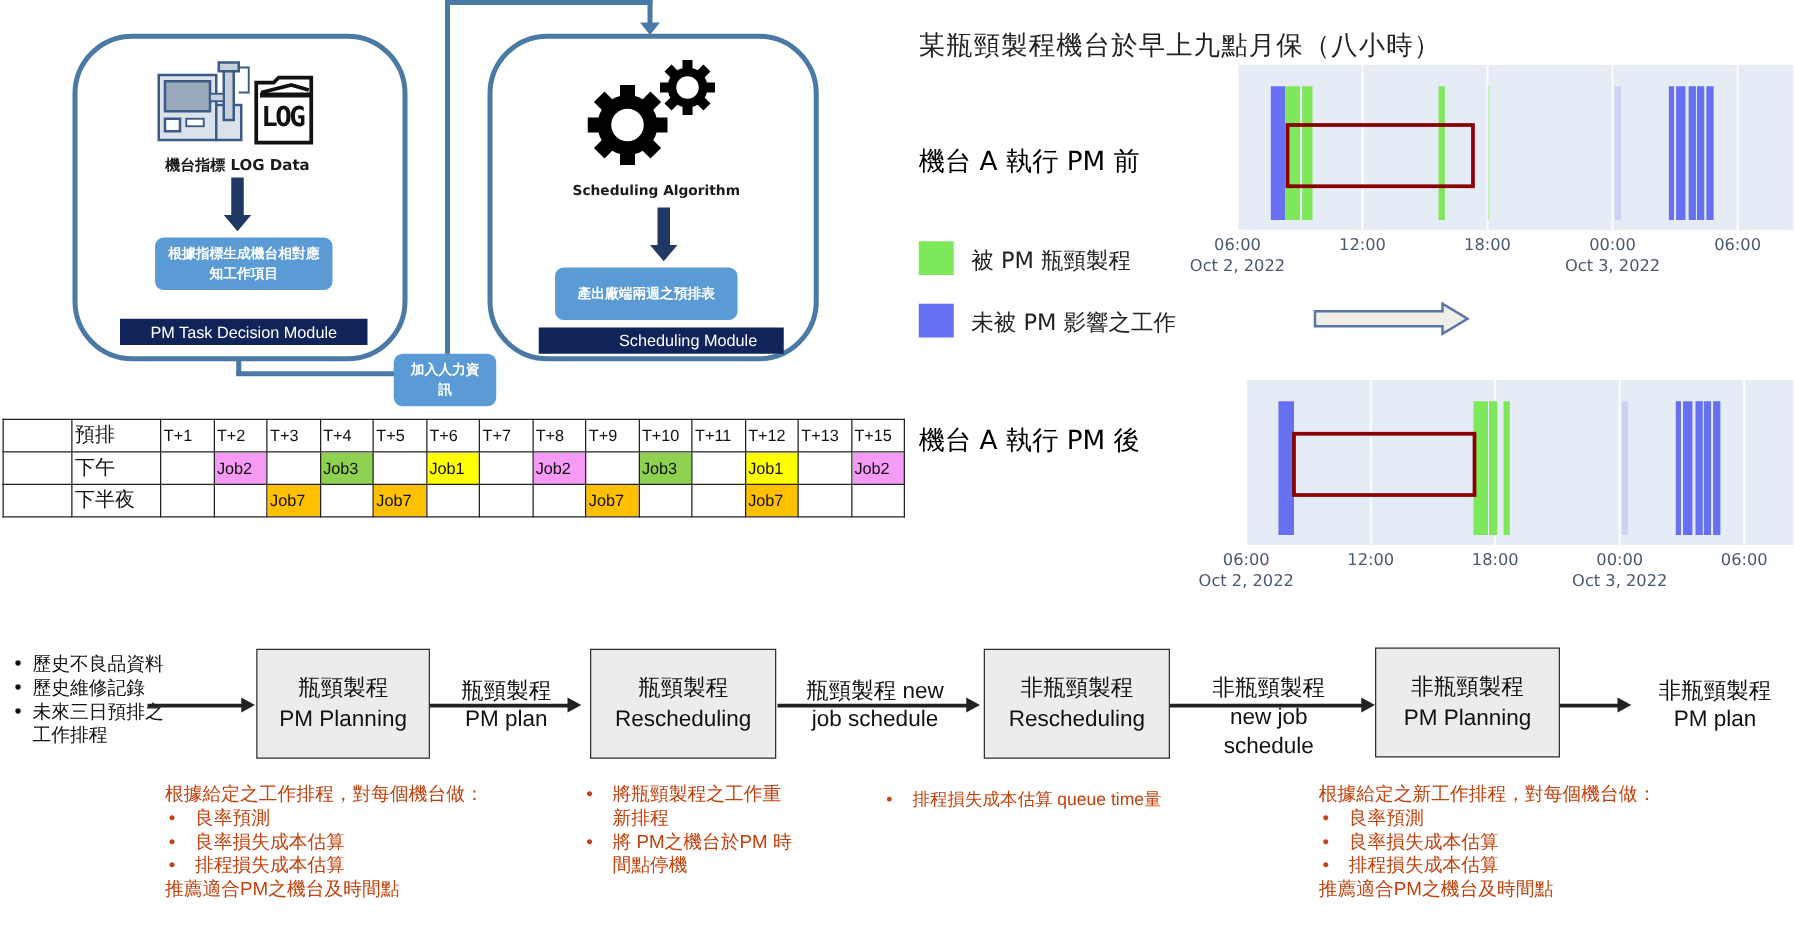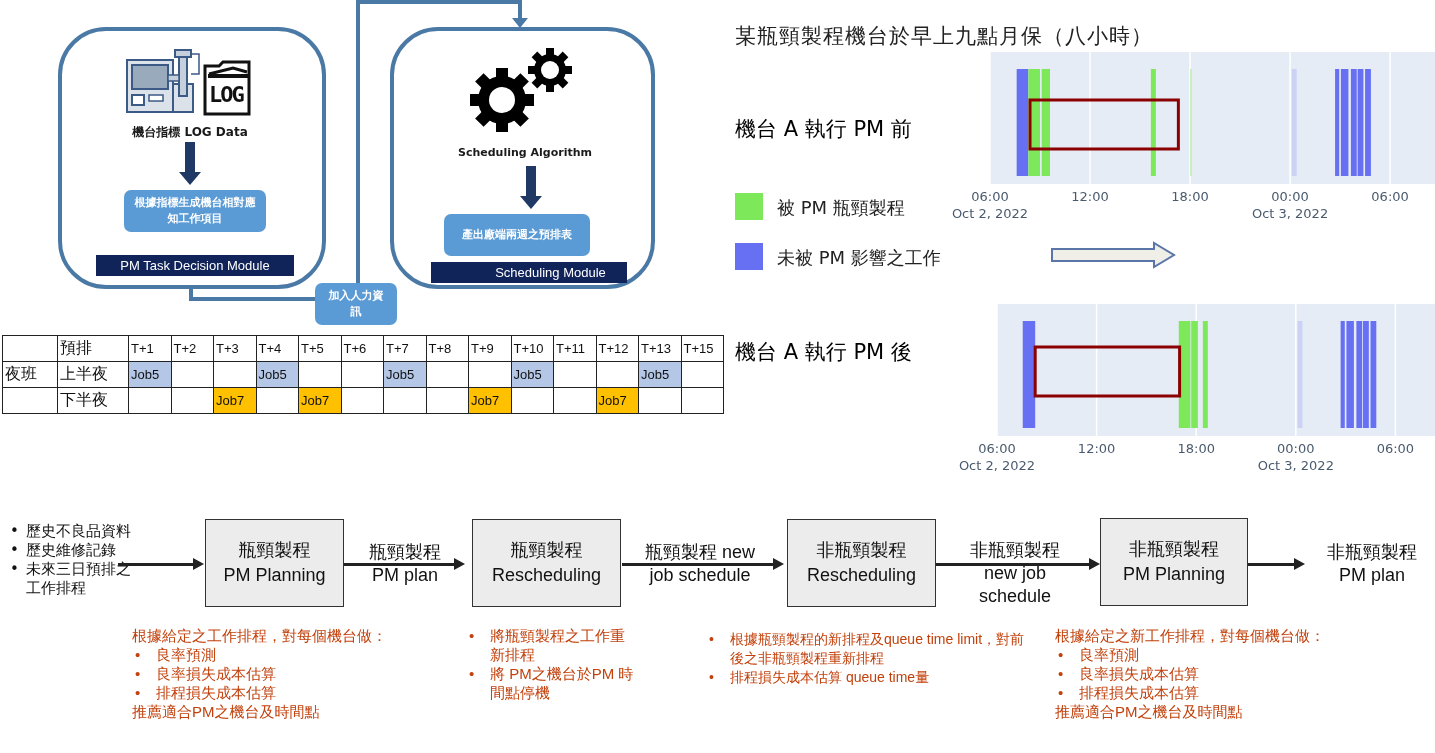--- a/index.html
+++ b/index.html
@@ -152,36 +152,36 @@
         <td>T+7</td>
         <td>T+8</td>
         <td>T+9</td>
         <td>T+10</td>
         <td>T+11</td>
         <td>T+12</td>
         <td>T+13</td>
         <td>T+15</td>
       </tr>
       <tr>
-        <td class="big">夜班</td>
-        <td class="big">上半夜</td>
-        <td class="c-blue">Job5</td>
-        <td></td>
-        <td></td>
-        <td class="c-blue">Job5</td>
-        <td></td>
-        <td></td>
-        <td class="c-blue">Job5</td>
-        <td></td>
-        <td></td>
-        <td class="c-blue">Job5</td>
-        <td></td>
-        <td></td>
-        <td class="c-blue">Job5</td>
-        <td></td>
+        <td class="big"></td>
+        <td class="big">下午</td>
+        <td></td>
+        <td class="c-pink">Job2</td>
+        <td></td>
+        <td class="c-green">Job3</td>
+        <td></td>
+        <td class="c-yellow">Job1</td>
+        <td></td>
+        <td class="c-pink">Job2</td>
+        <td></td>
+        <td class="c-green">Job3</td>
+        <td></td>
+        <td class="c-yellow">Job1</td>
+        <td></td>
+        <td class="c-pink">Job2</td>
       </tr>
       <tr>
         <td class="big"></td>
         <td class="big">下半夜</td>
         <td></td>
         <td></td>
         <td class="c-orange">Job7</td>
         <td></td>
         <td class="c-orange">Job7</td>
         <td></td>
@@ -359,21 +359,20 @@
   <div>推薦適合PM之機台及時間點</div>
 </div>
 <div class="desc" style="left:466px; top:626px; width:170px;">
   <ul>
     <li>將瓶頸製程之工作重新排程</li>
     <li>將 PM之機台於PM 時間點停機</li>
   </ul>
 </div>
 <div class="desc" style="left:706px; top:630px; width:330px; font-size:14px;">
   <ul>
-    <li>根據瓶頸製程的新排程及queue time limit，對前後之非瓶頸製程重新排程</li>
     <li>排程損失成本估算 queue time量</li>
   </ul>
 </div>
 <div class="desc" style="left:1055px; top:626px; width:340px;">
   <div>根據給定之新工作排程，對每個機台做：</div>
   <ul>
     <li>良率預測</li>
     <li>良率損失成本估算</li>
     <li>排程損失成本估算</li>
   </ul>

